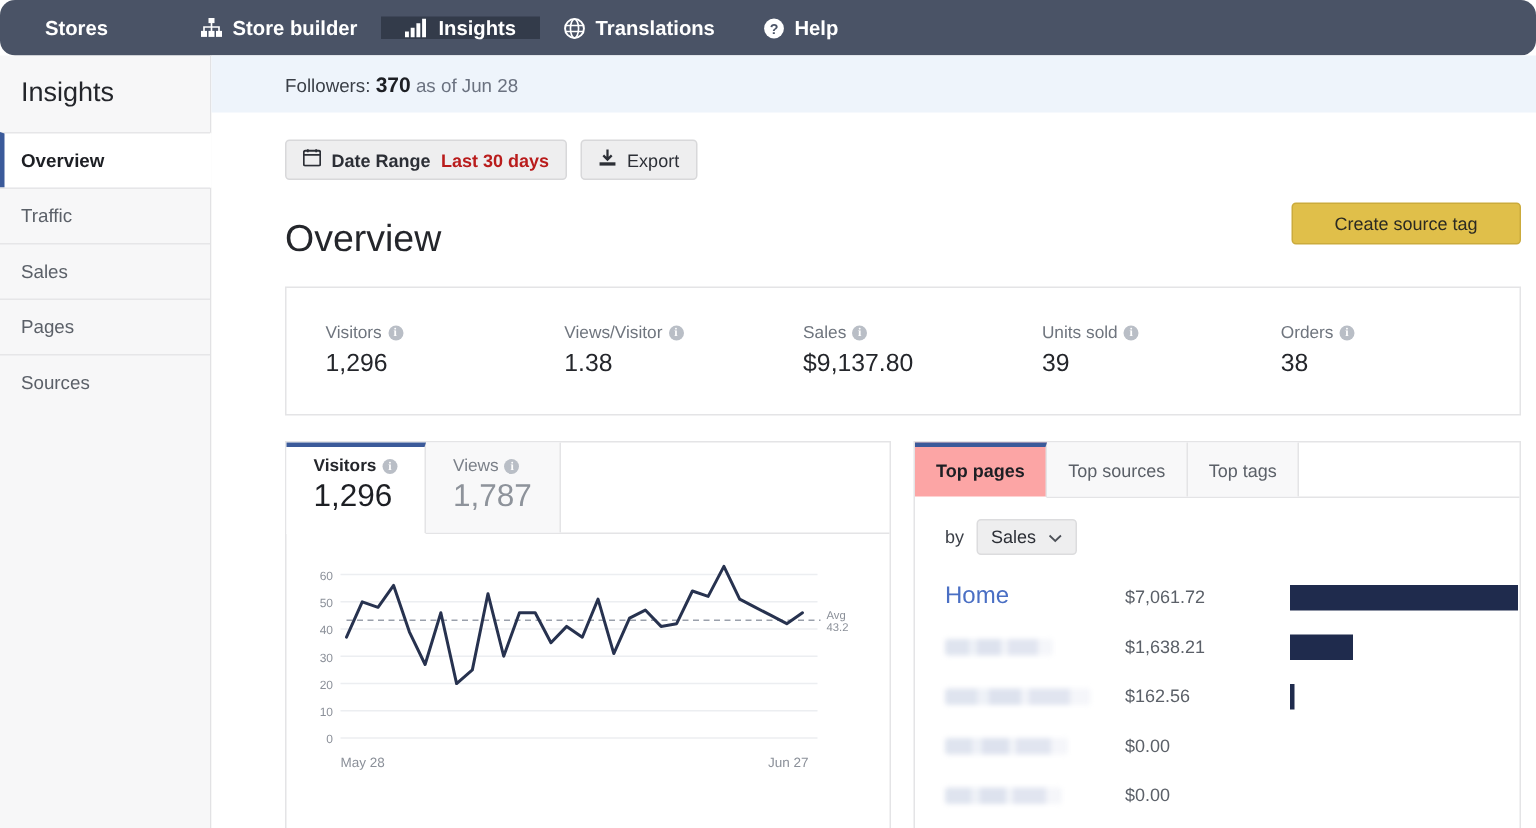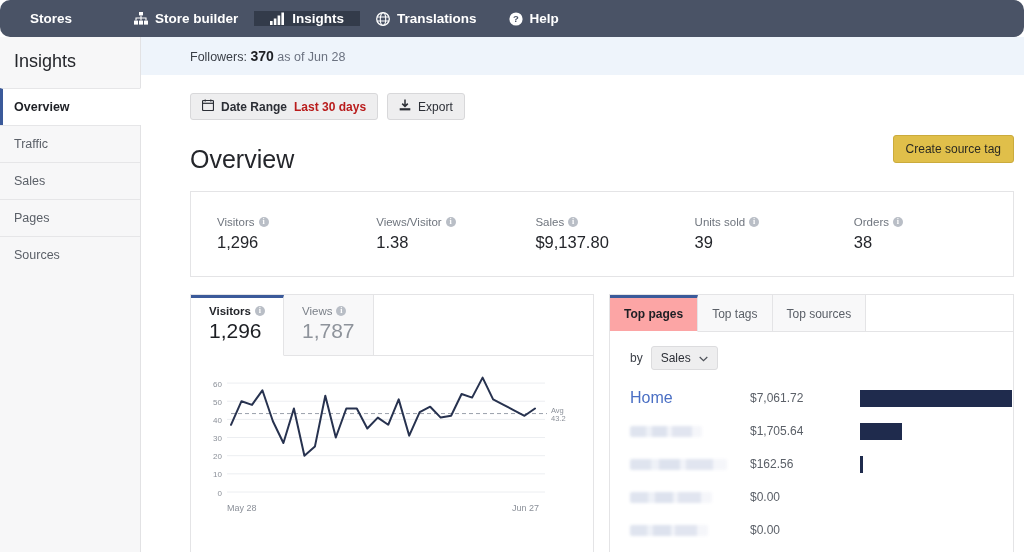--- a/index.html
+++ b/index.html
@@ -96,21 +96,21 @@
     margin: 25px 0 17px 0;
     font-weight: normal;
   }
 
   .create-tag {
     position: absolute;
     right: 10px; top: 60px;
     background: #e0bf4a;
     border: 1px solid #cbab3c;
     border-radius: 3px;
-    padding: 6px 12px;
+    padding: 6px 28px;
     font-size: 12px;
     color: #2b2a22;
     cursor: pointer;
     margin-left: 12px;
   }
 
   
   .kpi-card {
     border: 1px solid #e4e4e6;
     background: #fff;
@@ -421,24 +421,24 @@
           </div>
 
         </div>
 
         <div class="panel right">
           <div class="tabbar">
             <div class="tab active">
               <span>Top pages</span>
             </div>
             <div class="tab">
+              <span>Top sources</span>
+            </div>
+            <div class="tab">
               <span>Top tags</span>
-            </div>
-            <div class="tab">
-              <span>Top sources</span>
             </div>
           </div>
 
           <div class="by-row">
             <span>by</span>
             <div class="select">
               <span>Sales</span>
               <span>
                 <svg width="9" height="6" viewBox="0 0 9 6">
                     <path d="M0.7 1L4.5 4.6L8.3 1" stroke="#4d5158" stroke-width="1.2" fill="none"></path>
@@ -452,21 +452,21 @@
                 <div class="row-name">Home</div>
                 <div class="row-val">$7,061.72</div>
                 <div class="row-bar-area">
                   <div class="row-bar" style="width: 152px;"></div>
                 </div>
               </div>
               <div class="row">
                 <div class="row-name">
                   <div class="row-blur" style="width: 72px;"></div>
                 </div>
-                <div class="row-val">$1,705.64</div>
+                <div class="row-val">$1,638.21</div>
                 <div class="row-bar-area">
                   <div class="row-bar" style="width: 42.1039px;"></div>
                 </div>
               </div>
               <div class="row">
                 <div class="row-name">
                   <div class="row-blur" style="width: 97px;"></div>
                 </div>
                 <div class="row-val">$162.56</div>
                 <div class="row-bar-area">

